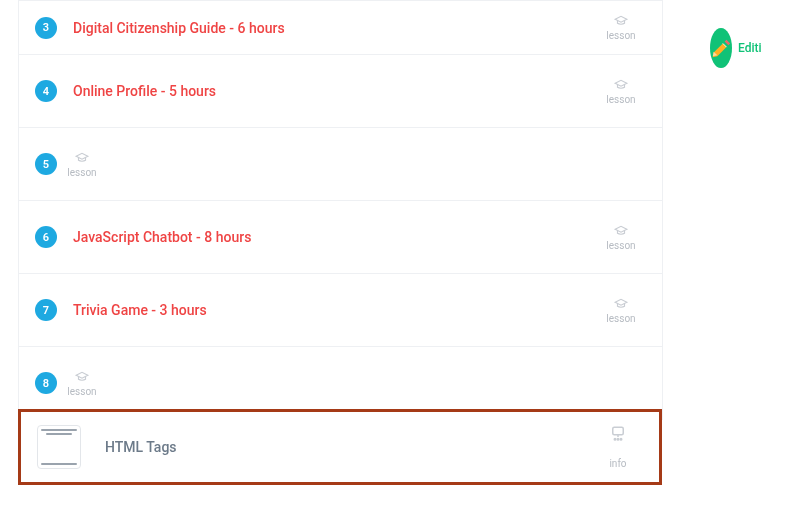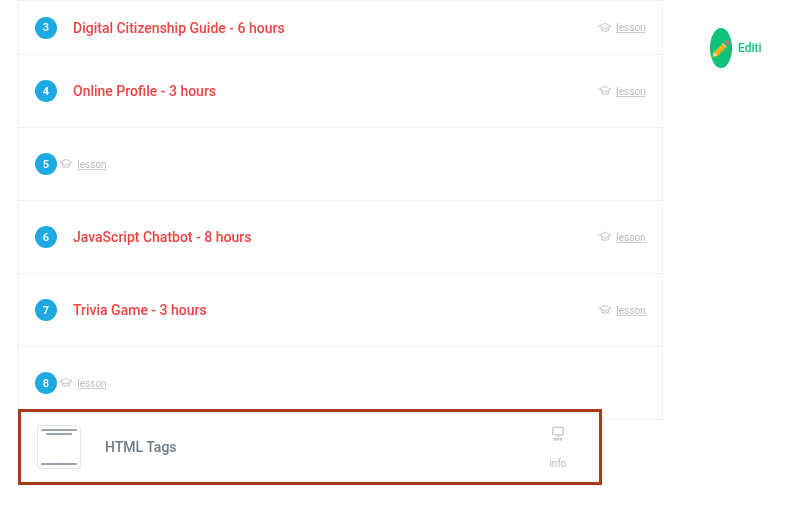--- a/index.html
+++ b/index.html
@@ -46,36 +46,35 @@
     .lesson-title {
       flex: 1;
       padding-left: 16px;
       color: #ef4444;
       font-size: 14px;
       font-weight: 500;
     }
     .lesson-type {
       flex: 0 0 50px;
       display: flex;
-      flex-direction: row;
+      flex-direction: column;
       align-items: center;
       justify-content: center;
       color: #c9cdd3;
       gap: 2px;
-      text-decoration: underline;
     }
     .lesson-type-label {
       font-size: 10px;
       color: #b6bbc2;
     }
     .highlight-row {
       position: absolute;
       left: 18px;
       top: 409px;
-      width: 584px;
+      width: 644px;
       height: 76px;
       border: 3px solid #a53a17;
       display: flex;
       align-items: center;
       padding: 0 16px;
       background: #fff;
     }
     .highlight-icon {
       flex: 0 0 44px;
       width: 44px;
@@ -161,21 +160,21 @@
     <div class="lesson-type">
       <svg width="18" height="14" viewBox="0 0 24 24" fill="none" stroke="#c9cdd3" stroke-width="2">
           <path d="M2 9l10-5 10 5-10 5L2 9z"></path>
           <path d="M6 11v5c3 2 9 2 12 0v-5"></path>
         </svg>
       <span class="lesson-type-label">lesson</span>
     </div>
   </div>
   <div class="lesson-row">
     <div class="lesson-num">4</div>
-    <div class="lesson-title">Online Profile - 3 hours</div>
+    <div class="lesson-title">Online Profile - 5 hours</div>
     <div class="lesson-type">
       <svg width="18" height="14" viewBox="0 0 24 24" fill="none" stroke="#c9cdd3" stroke-width="2">
           <path d="M2 9l10-5 10 5-10 5L2 9z"></path>
           <path d="M6 11v5c3 2 9 2 12 0v-5"></path>
         </svg>
       <span class="lesson-type-label">lesson</span>
     </div>
   </div>
   <div class="lesson-row">
     <div class="lesson-num">5</div>

